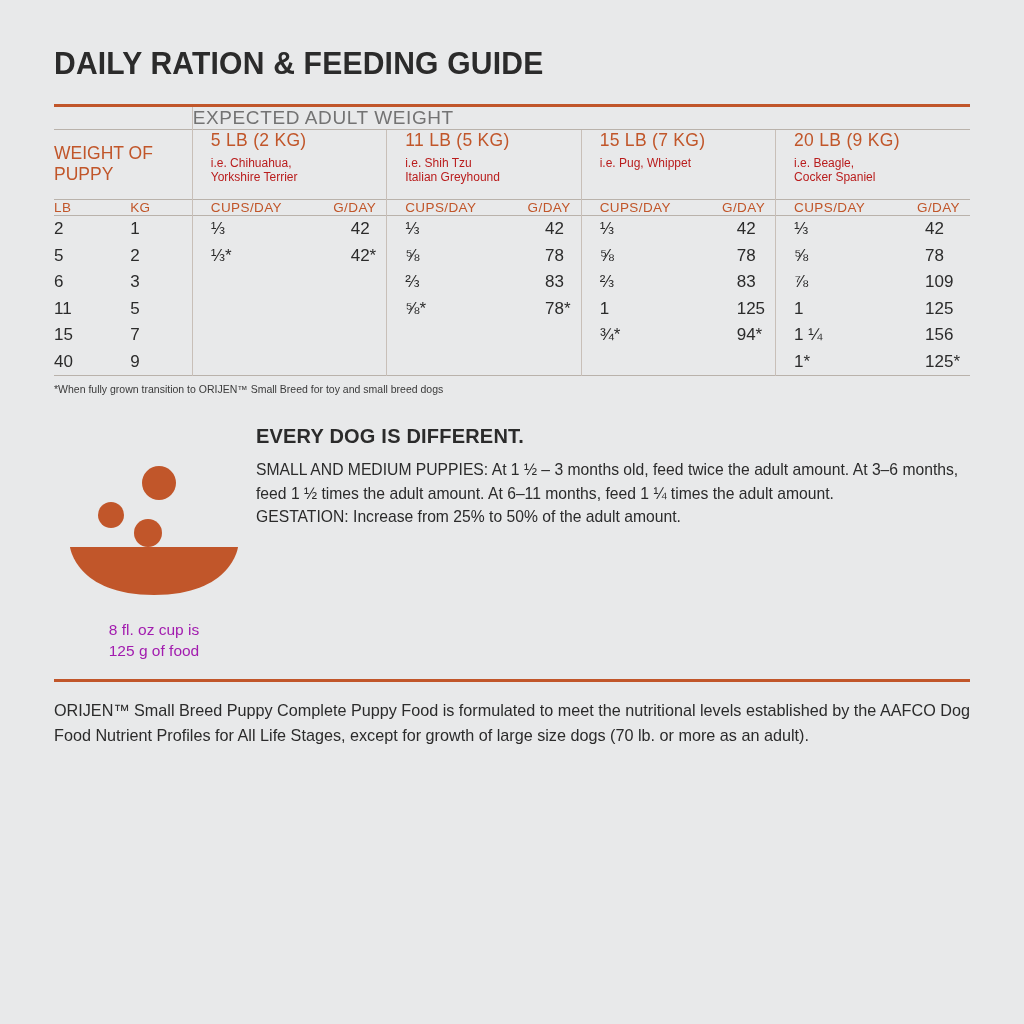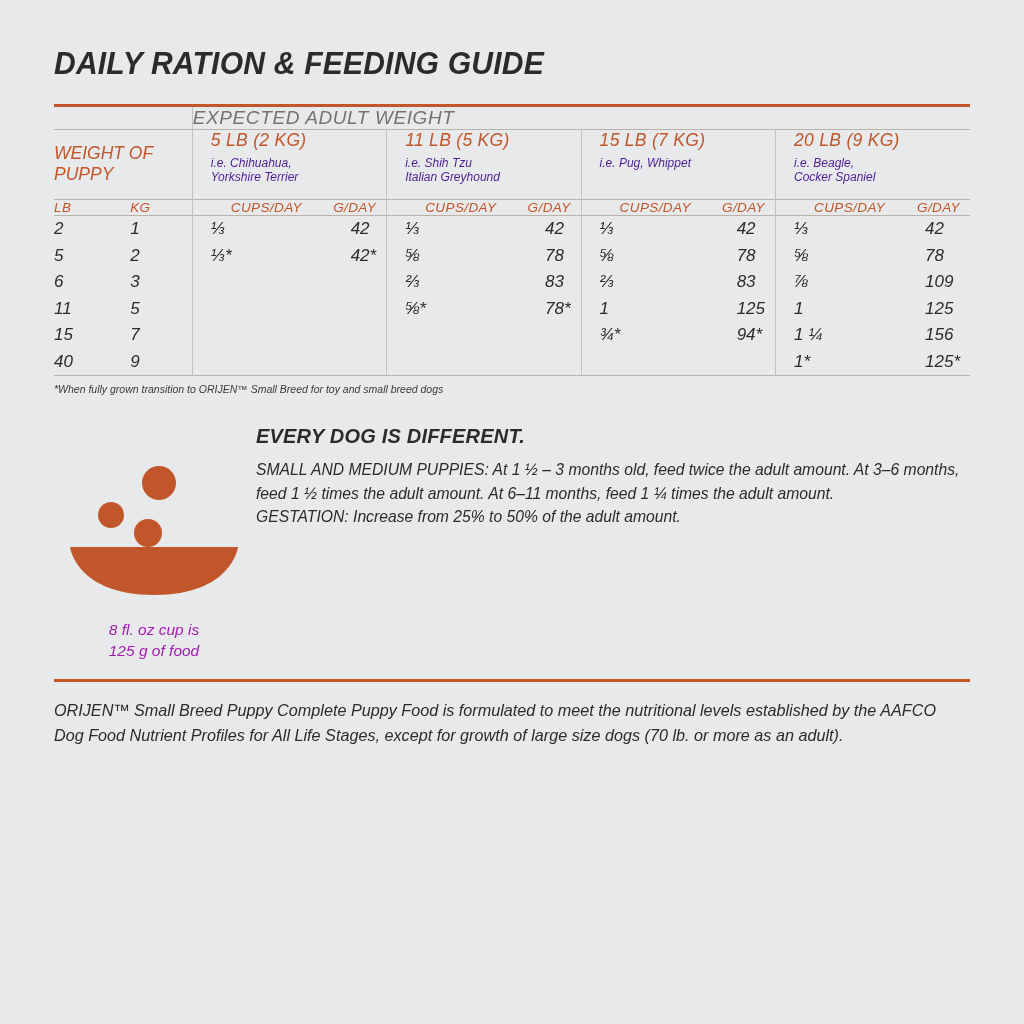--- a/index.html
+++ b/index.html
@@ -13,21 +13,20 @@
     font-family: "Liberation Sans", sans-serif;
     color: #2b2b2b;
     overflow: hidden;
   }
   .page {
     position: relative;
     width: 1024px;
     height: 1024px;
     box-sizing: border-box;
     padding: 46px 54px 0 54px;
-    font-style: italic;
   }
   .title {
     font-size: 31px;
     font-weight: bold;
     letter-spacing: 0.2px;
     color: #2b2b2b;
     margin: 0 0 22px 0;
     font-stretch: condensed;
     transform: scaleX(0.97);
     transform-origin: left center;
@@ -69,37 +68,37 @@
     border-left: 1px solid #c8bfb8;
     padding: 13px 0 14px 0;
   }
   .grp-title {
     color: #c1562a;
     font-size: 17.5px;
     letter-spacing: 0.3px;
     margin-bottom: 5px;
   }
   .grp-sub {
-    color: #4c1d95;
+    color: #b91c1c;
     font-size: 12px;
     line-height: 14px;
   }
   .weight-of-puppy {
     color: #c1562a;
     font-size: 17.5px;
     line-height: 21px;
     padding: 13px 0 14px 0;
   }
   .subhdr {
     color: #c1562a;
     font-size: 13.5px;
     letter-spacing: 0.4px;
     padding: 12px 0 10px 0;
   }
-  .subhdr.bl { border-left: 1px solid #c8bfb8; padding-left: 20px; }
+  .subhdr.bl { border-left: 1px solid #c8bfb8; }
   .sub-inner {
     display: flex;
     justify-content: space-between;
     padding: 0 10px 0 18px;
   }
   .data-cell {
     border-left: 1px solid #c8bfb8;
     font-size: 17px;
     padding-top: 12px;
     padding-bottom: 14px;

